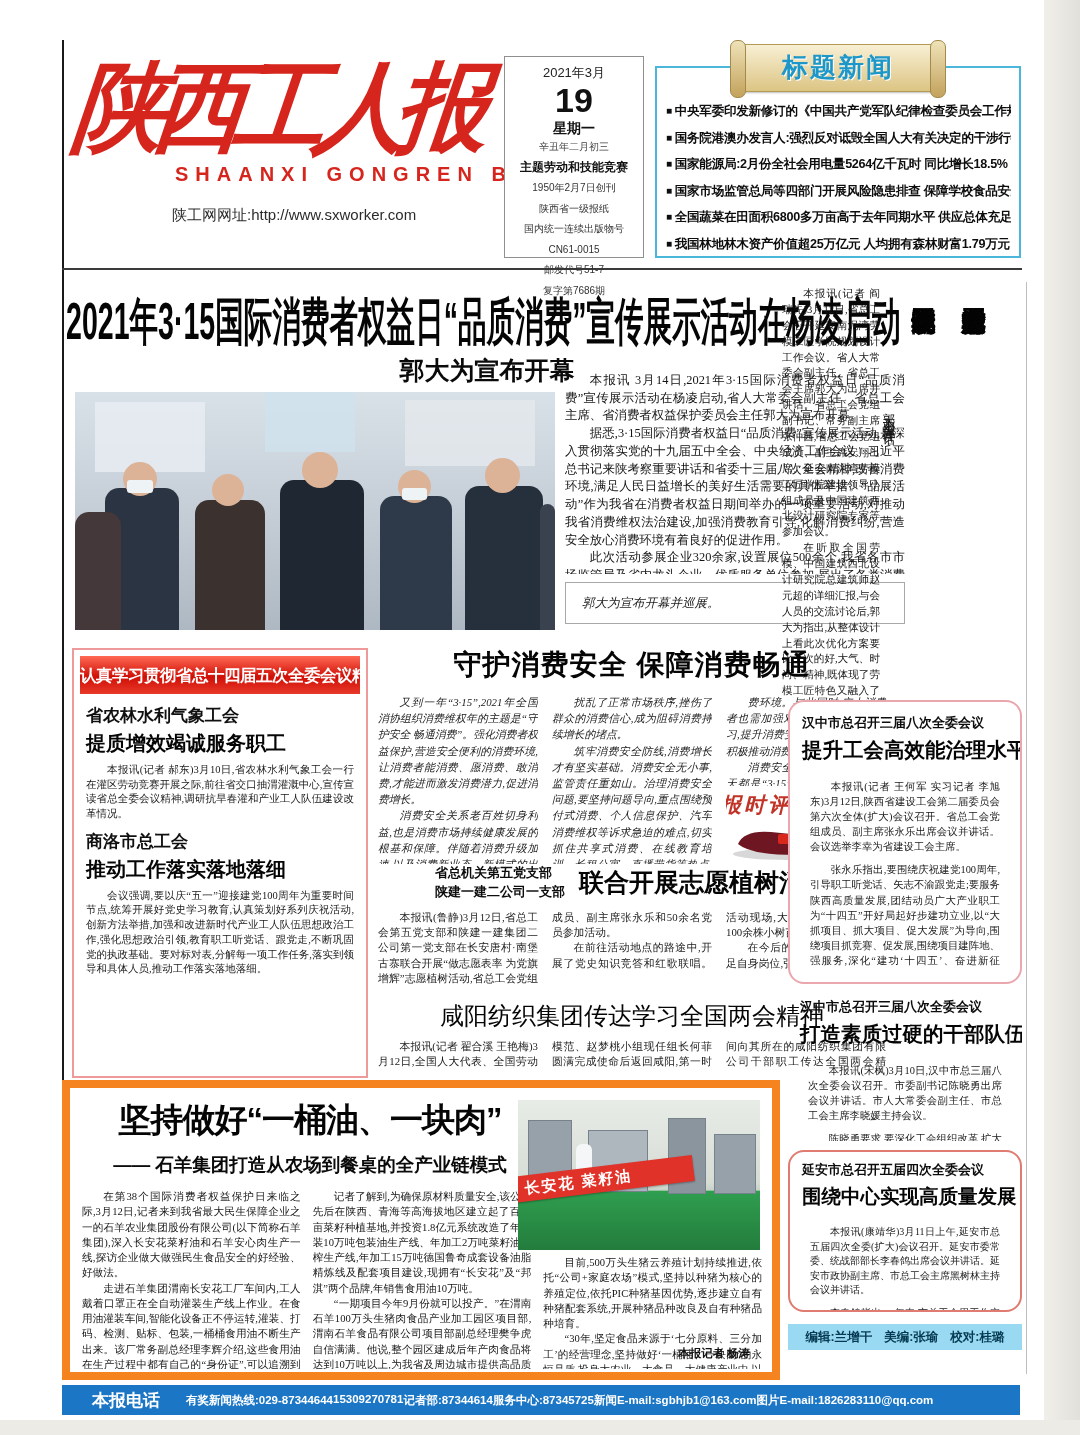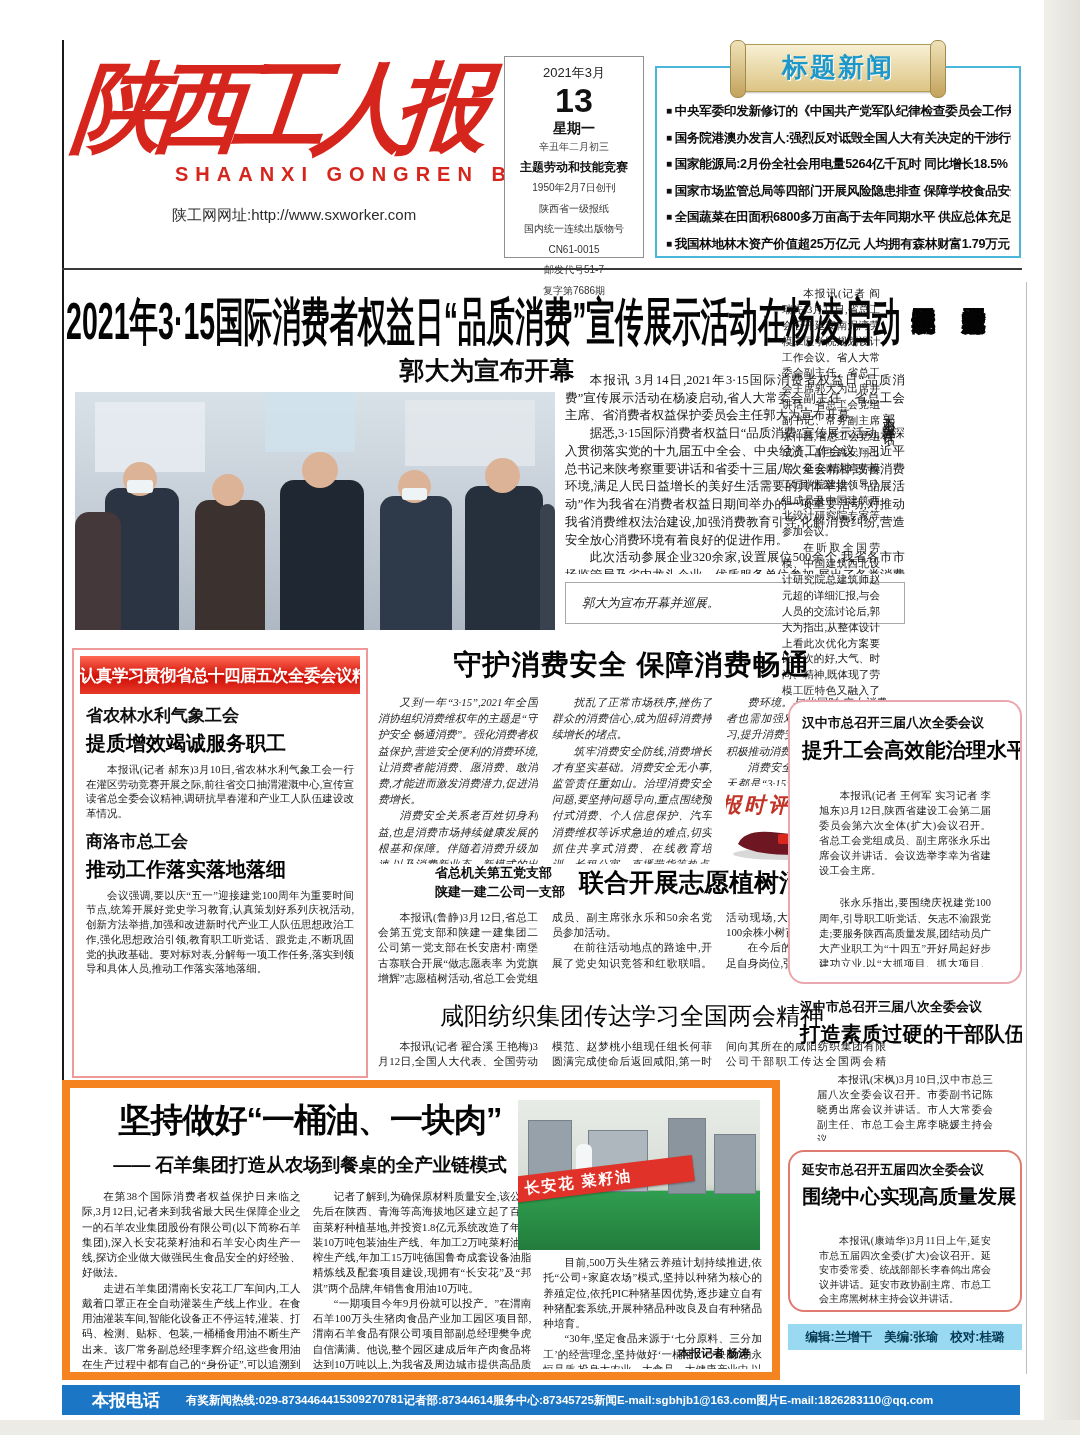--- a/index.html
+++ b/index.html
@@ -130,21 +130,21 @@
          color:#161616;overflow:hidden}
   .f-col p{margin:0;text-indent:2em}
   .f-col3{padding-top:66px}
   .f-byline{position:absolute;right:22px;top:258px;font-family:"Liberation Serif",serif;font-weight:bold;
             font-size:11.5px;color:#111}
 
   
   .side-kicker{font-size:13px;font-weight:bold;color:#0d0d0d}
   .side-title{font-size:20.5px;font-weight:900;margin:4px 0 7px 0;color:#050505;white-space:nowrap}
   .side-body{font-family:"Liberation Serif",serif;font-size:10.4px;line-height:1.45;text-align:justify;color:#1a1a1a;overflow:hidden}
-  .side-body p{margin:17px;text-indent:2em}
+  .side-body p{margin:8px;text-indent:2em}
   .jianshe{left:788px;top:700px;width:234px;height:284px;border:2px solid #eaa7ad;border-radius:16px;
            box-sizing:border-box;padding:12px 12px 0 12px;background:#fff;overflow:hidden}
   .jianshe .side-body{height:196px}
   .hanzhong{left:788px;top:998px;width:234px;height:146px;box-sizing:border-box;padding:0 12px;overflow:hidden}
   .hanzhong .side-body{height:86px}
   .yanan{left:788px;top:1150px;width:234px;height:162px;border:2px solid #df7b70;border-radius:16px;
          box-sizing:border-box;padding:9px 12px 0 12px;background:#fff;overflow:hidden}
   .yanan .side-title{font-size:19.5px}
   .yanan .side-body{height:96px;font-size:10px}
   .editors{left:788px;top:1324px;width:234px;height:26px;background:#99d9f2;display:flex;align-items:center;
@@ -166,21 +166,21 @@
 <div class="abs vrule-right"></div>
 
 <div class="abs masthead">
   <div class="m-title">陕西工人报</div>
   <div class="m-pinyin">SHAANXI GONGREN BAO</div>
   <div class="m-web">陕工网网址:http://www.sxworker.com</div>
 </div>
 
 <div class="abs date-box">
   <div class="d-month">2021年3月</div>
-  <div class="d-day">13</div>
+  <div class="d-day">19</div>
   <div class="d-week">星期一</div>
   <div class="d-lunar">辛丑年二月初三</div>
   <div class="d-org">主题劳动和技能竞赛</div>
   <div class="d-small">1950年2月7日创刊</div>
   <div class="d-small">陕西省一级报纸</div>
   <div class="d-small">国内统一连续出版物号</div>
   <div class="d-small">CN61-0015</div>
   <div class="d-small">邮发代号51-7</div>
   <div class="d-small">复字第7686期</div>
 </div>

